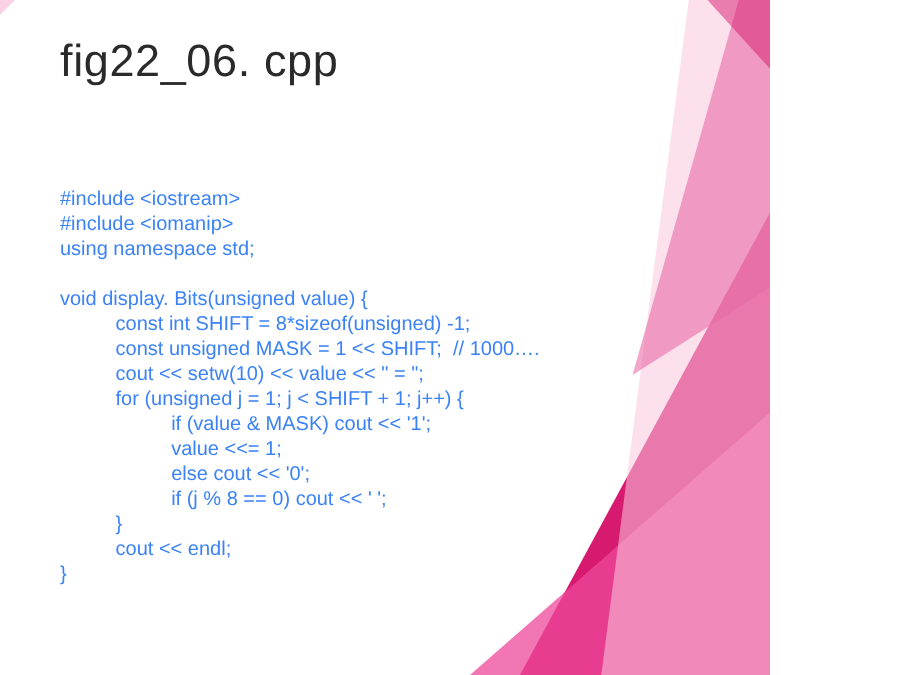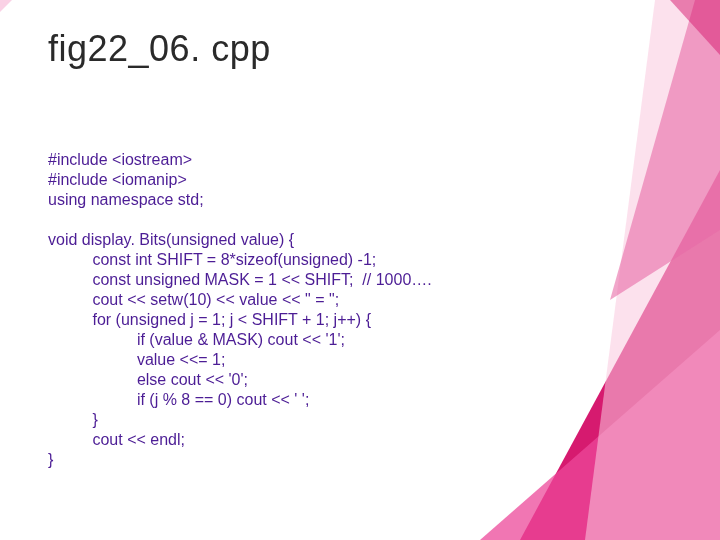--- a/index.html
+++ b/index.html
@@ -1,39 +1,39 @@
 <!DOCTYPE html>
 <html><head>
 <meta charset="utf-8">
 <style>
   * { margin: 0; padding: 0; box-sizing: border-box; }
   html, body { width: 720px; height: 540px; overflow: hidden; font-family: "Segoe UI", Arial, sans-serif; }
   .slide {
     position: relative;
-    width: 720px;
+    width: 616px;
     height: 540px;
     background: #ffffff;
   }
   .content {
     position: absolute;
     left: 48px;
     top: 28px;
     right: 60px;
   }
   .title {
     font-size: 36px;
     font-weight: 400;
     color: #2a2a2a;
     letter-spacing: 0.5px;
     margin-bottom: 80px;
   }
   .code {
     font-size: 16px;
     line-height: 1.25;
-    color: #4c1d95;
+    color: #3b82f6;
     white-space: pre;
     font-family: "Segoe UI", Arial, sans-serif;
   }
   
   .deco { position: absolute; right: 0; bottom: 0; width: 260px; height: 540px; pointer-events: none; }
   .deco svg { position: absolute; right: 0; bottom: 0; }
   
   .accent { position: absolute; left: 0; top: 0; width: 10px; height: 10px; }
 </style>
 </head>

